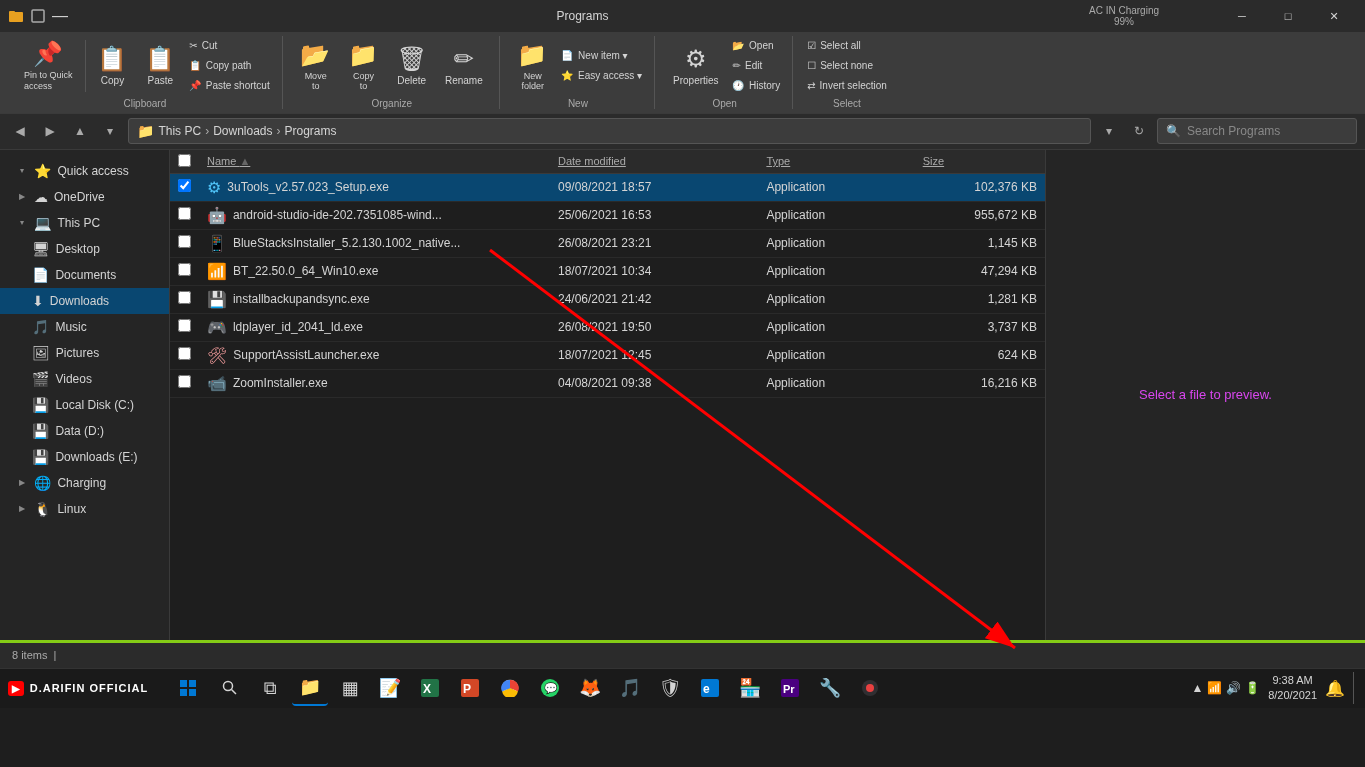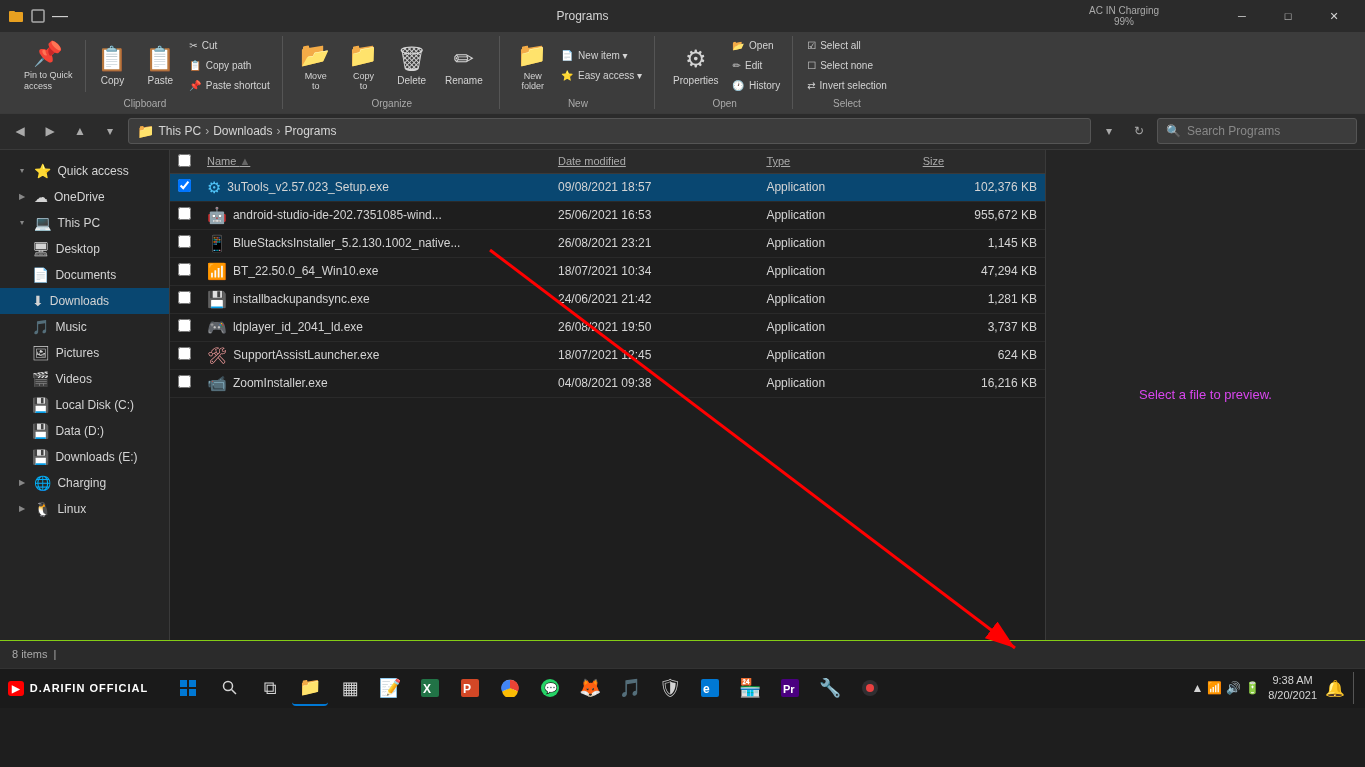--- a/index.html
+++ b/index.html
@@ -300,21 +300,21 @@
       width: 100%;
       height: 100%;
       pointer-events: none;
       z-index: 100;
     }
 
     
     .status-bar {
       height: 28px;
       background: #2b2b2b;
-      border-top: 1px solid #84cc16;
+      border-top: 3px solid #84cc16;
       display: flex;
       align-items: center;
       padding: 0 12px;
       font-size: 11px;
       color: #aaa;
     }
 
     
     .taskbar {
       height: 40px;

